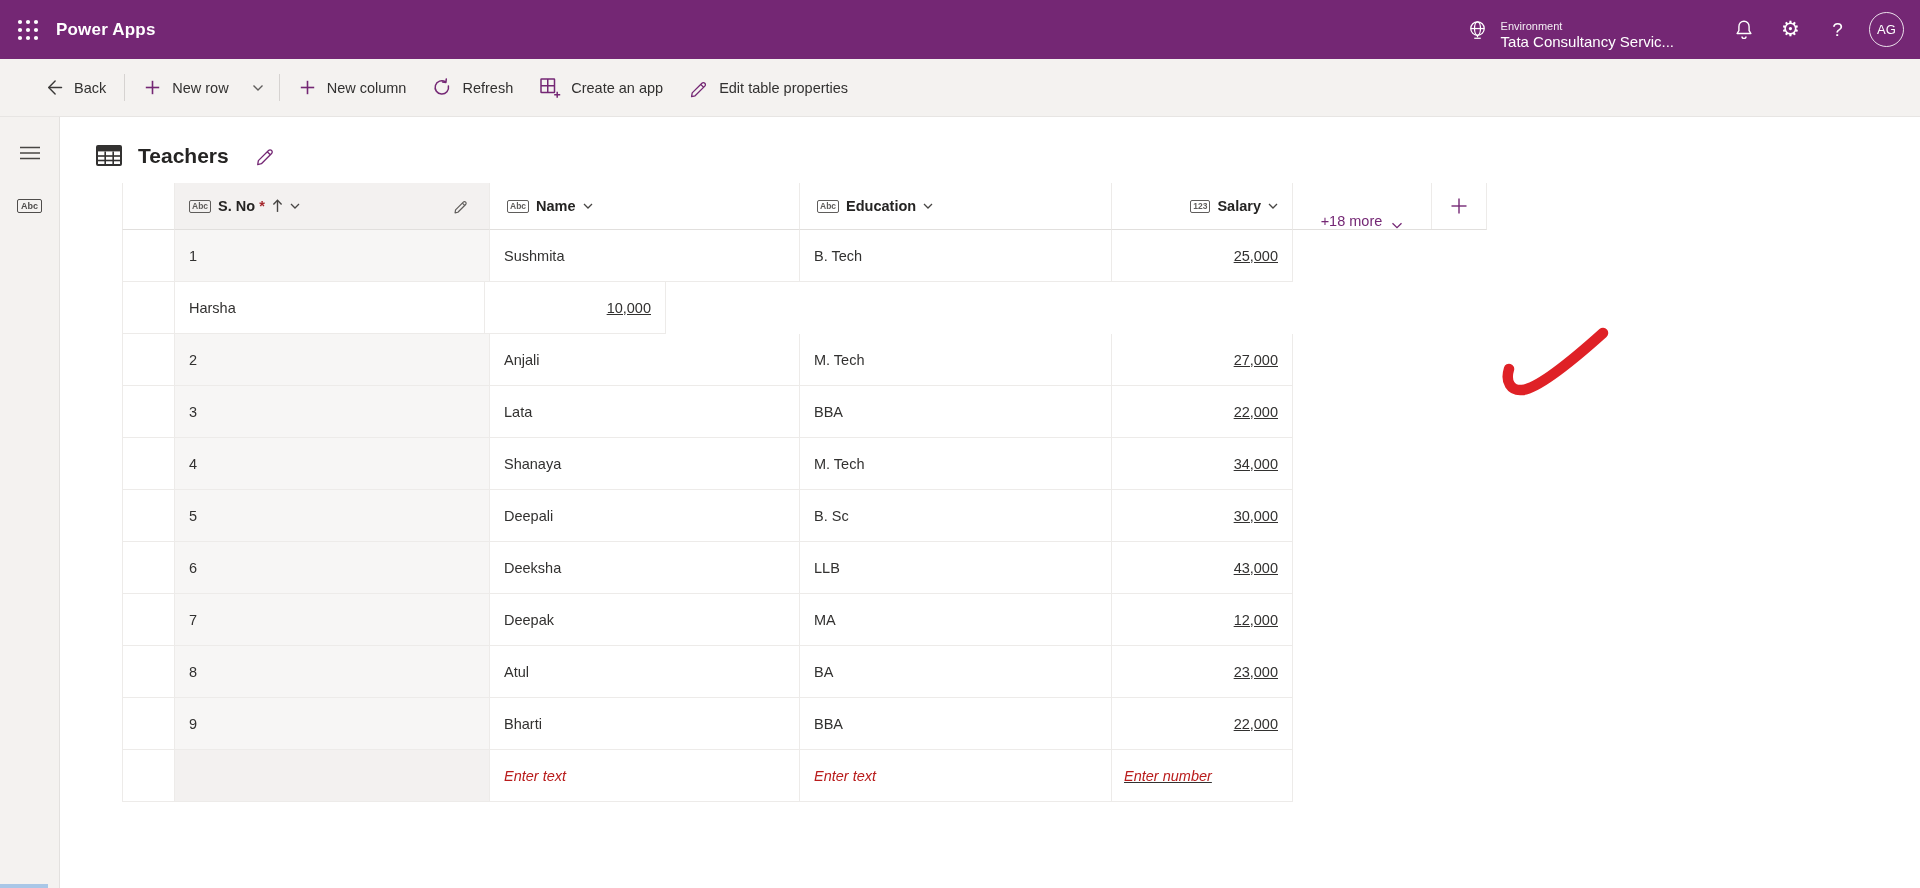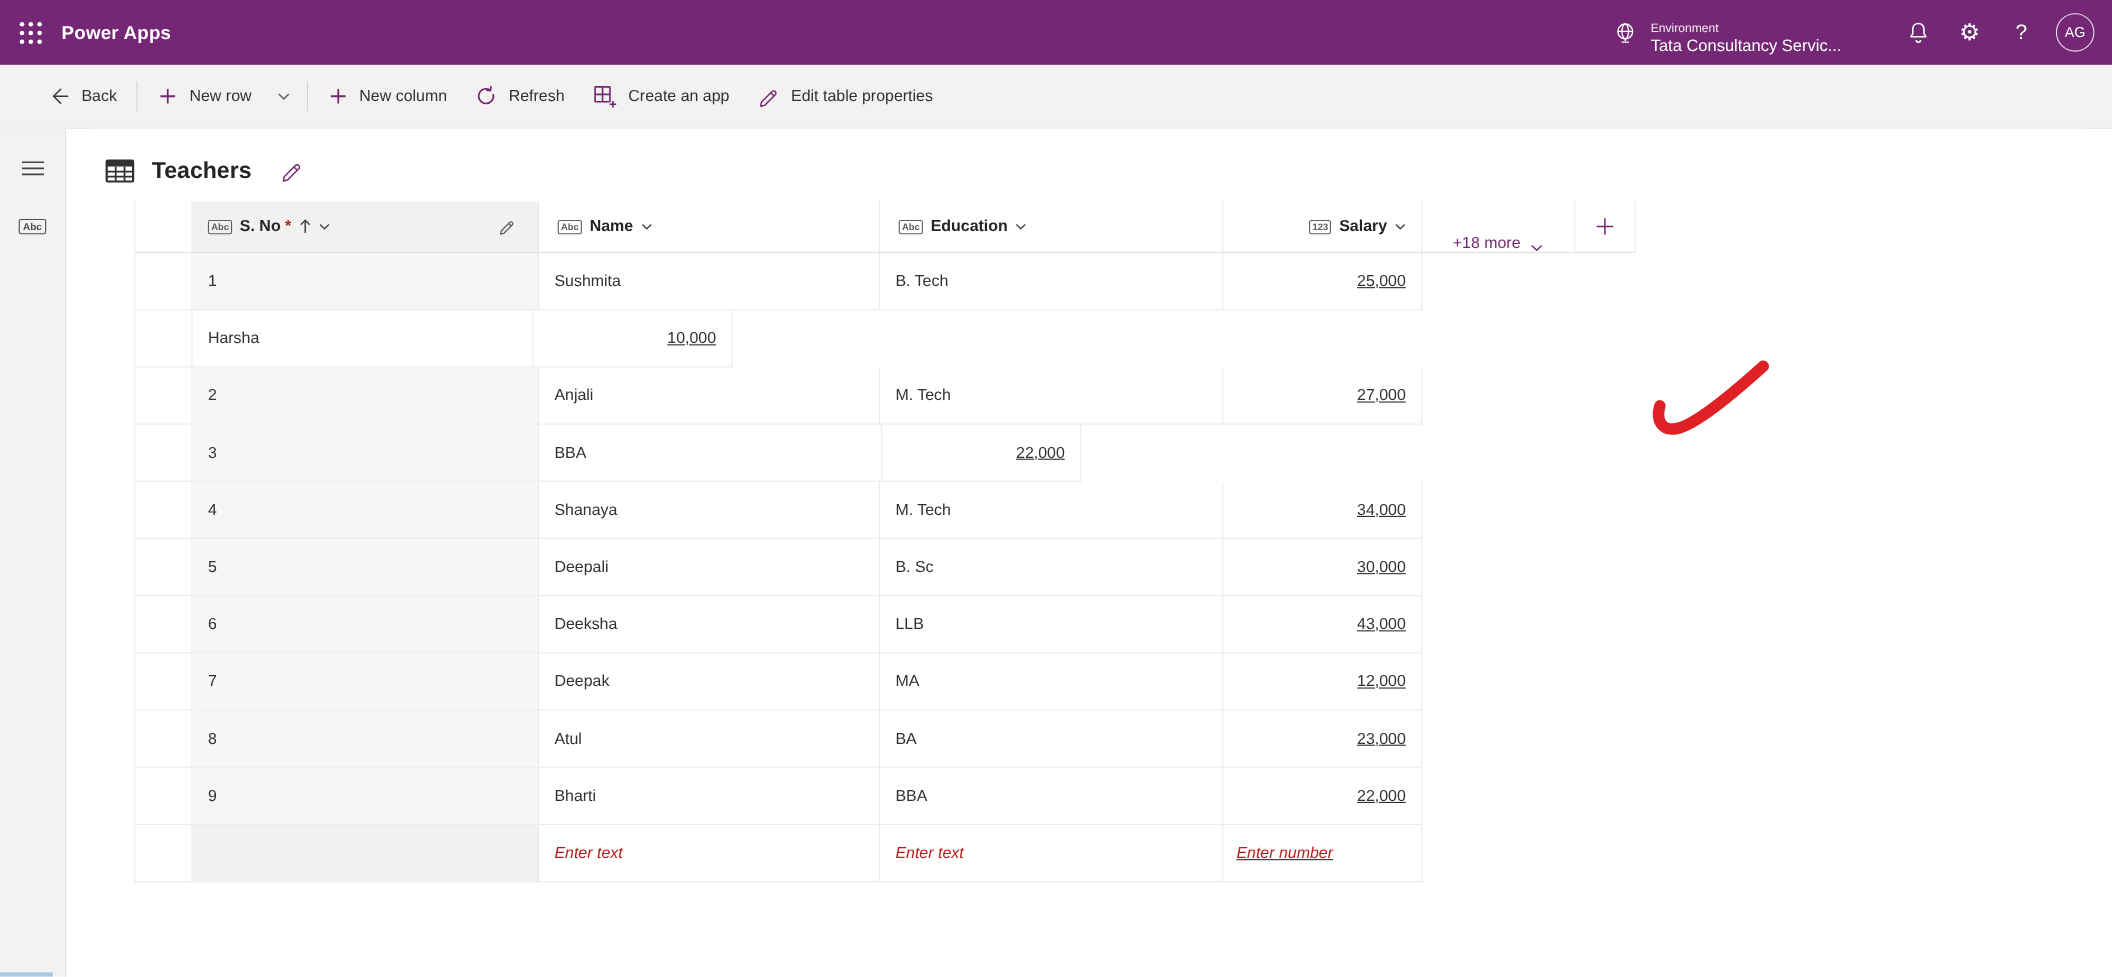--- a/index.html
+++ b/index.html
@@ -325,20 +325,21 @@
           <div class="row">
     <div class="cell sel-c w-sel"></div>
     <div class="cell sno-c w-sno">2</div>
     <div class="cell w-name">Anjali</div>
     <div class="cell w-edu">M. Tech</div>
     <div class="cell sal-c w-sal">27,000</div>
   </div>
           <div class="row">
     <div class="cell sel-c w-sel"></div>
     <div class="cell sno-c w-sno">3</div>
+    <div class="cell w-name">Lata</div>
     <div class="cell w-edu">BBA</div>
     <div class="cell sal-c w-sal">22,000</div>
   </div>
           <div class="row">
     <div class="cell sel-c w-sel"></div>
     <div class="cell sno-c w-sno">4</div>
     <div class="cell w-name">Shanaya</div>
     <div class="cell w-edu">M. Tech</div>
     <div class="cell sal-c w-sal">34,000</div>
   </div>

